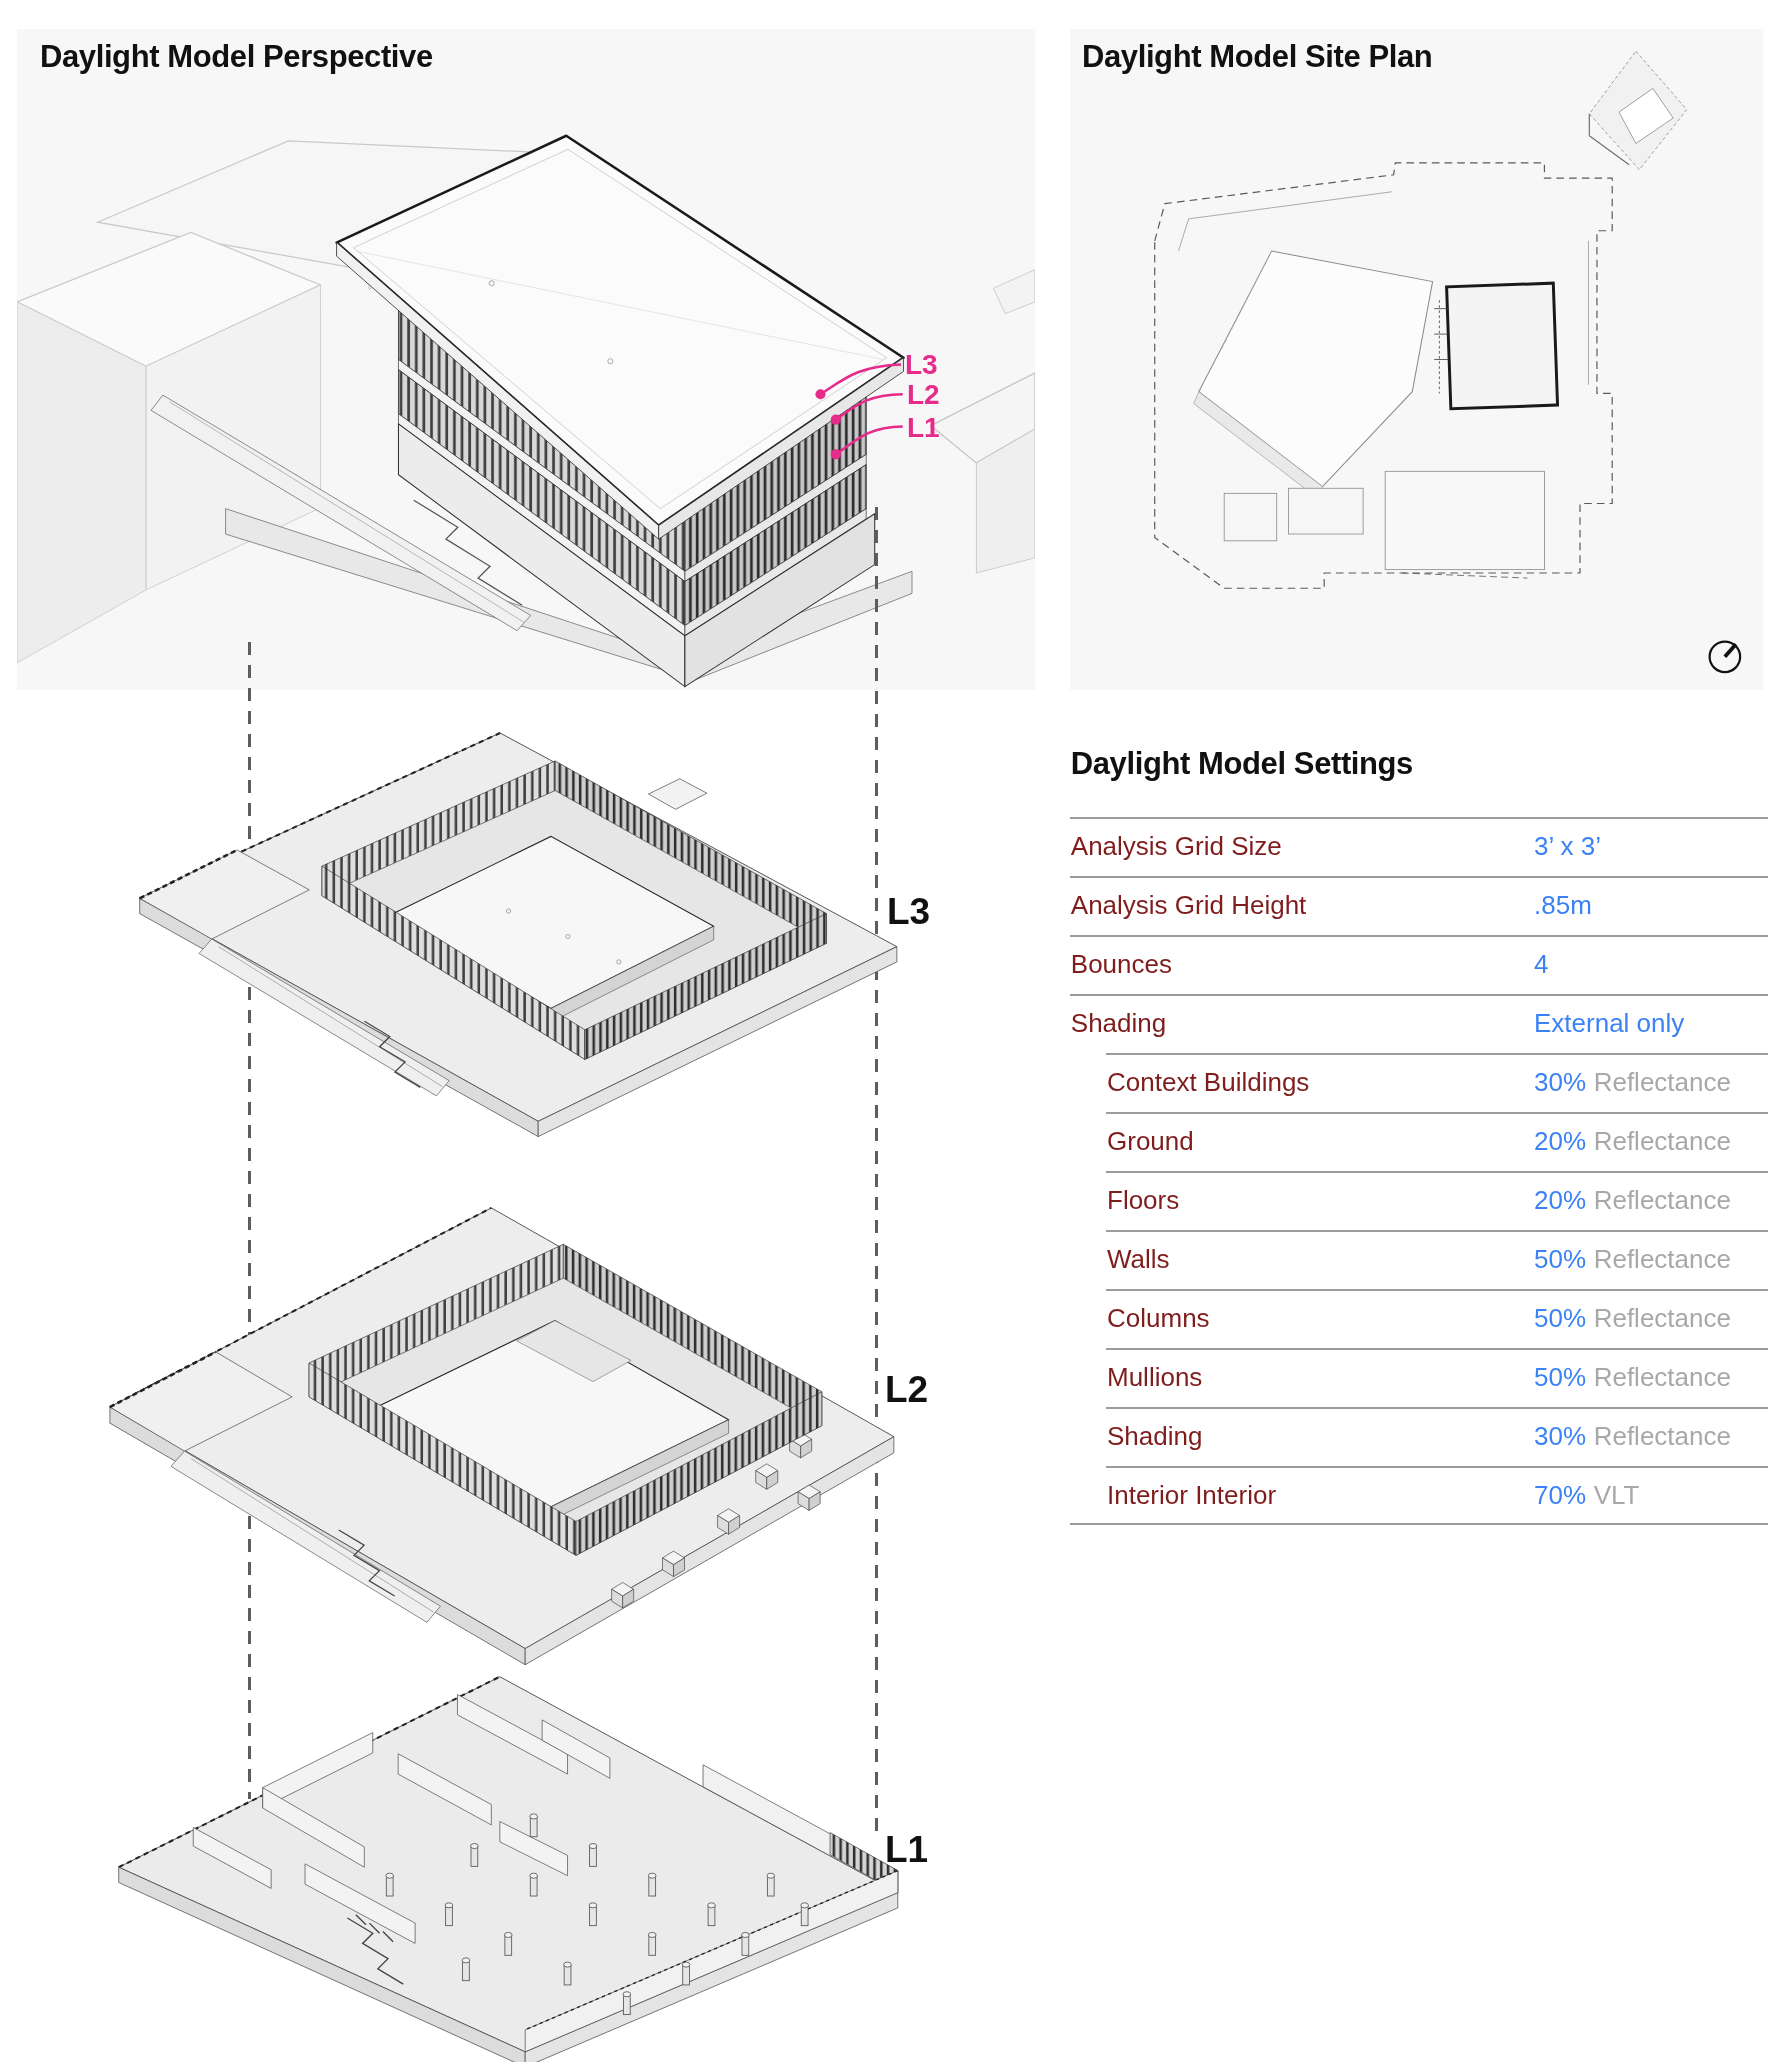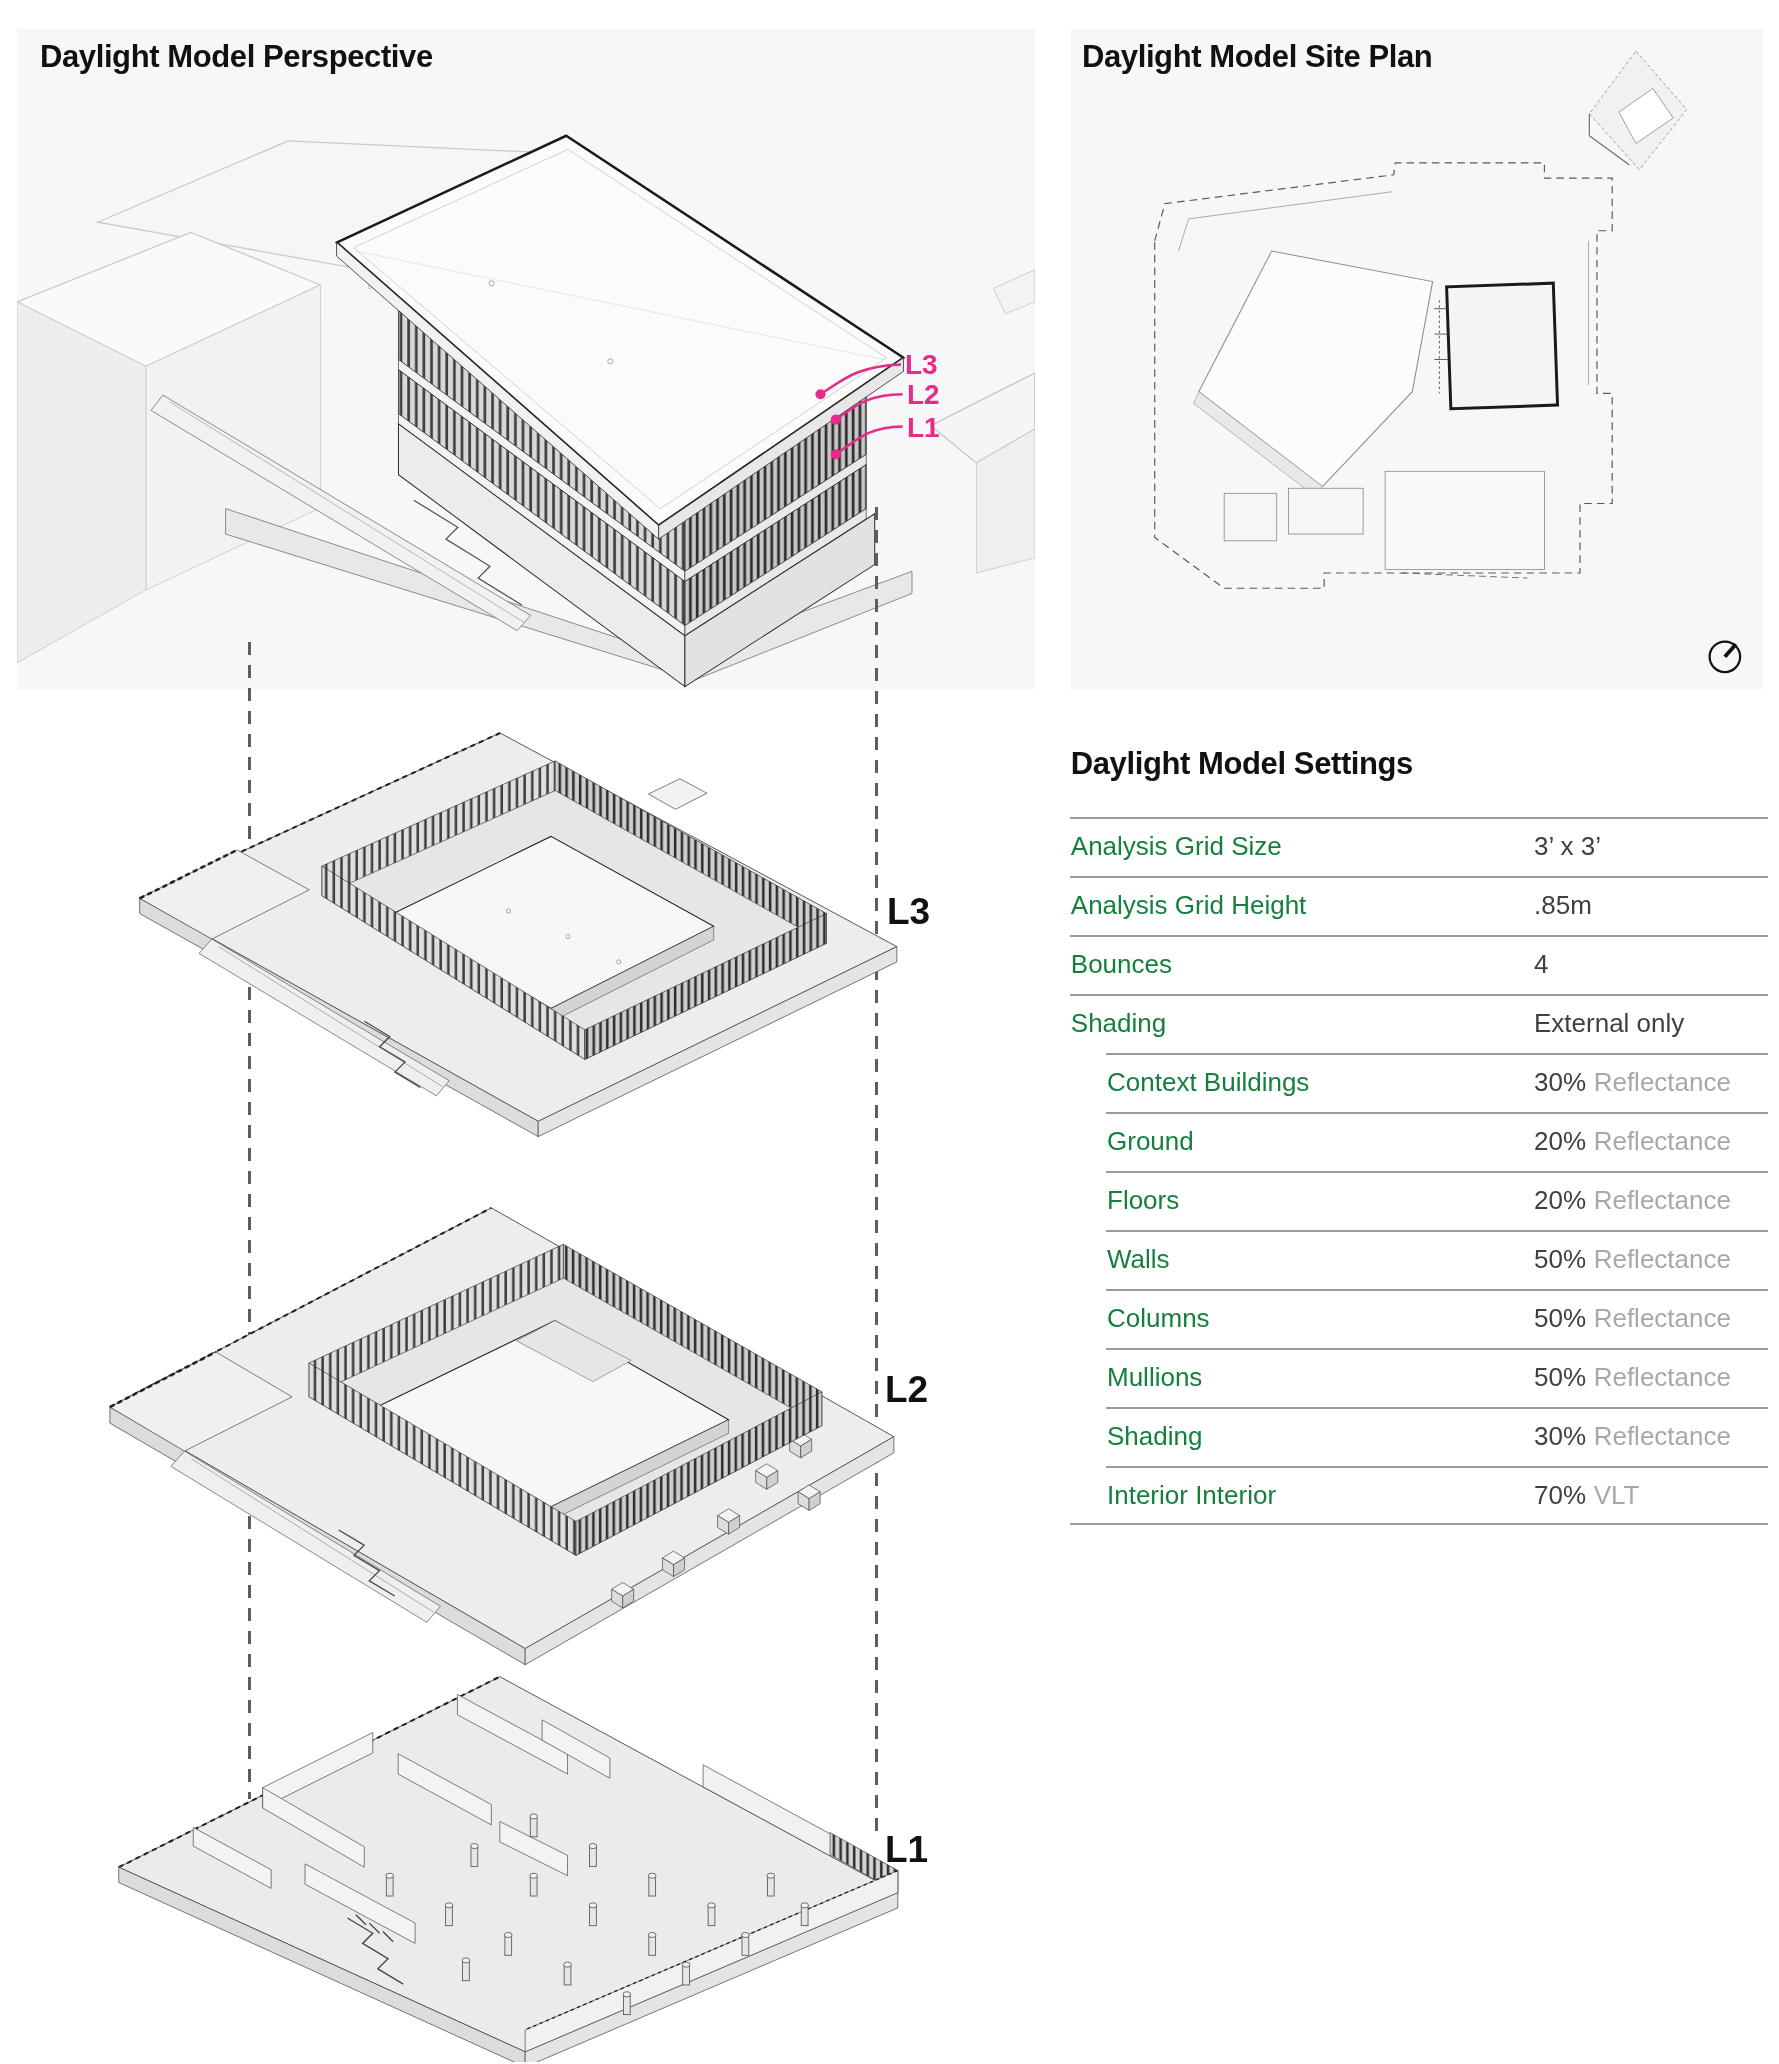--- a/index.html
+++ b/index.html
@@ -38,24 +38,24 @@
   #ll-l2{left:885px;top:1371px;}
   #ll-l1{left:885px;top:1831px;}
 
   
   #settings{position:absolute;left:1070px;top:746px;width:698px;z-index:4;}
   #settings-title{font-size:31px;font-weight:700;color:#111;letter-spacing:-0.4px;margin:0 0 0 0.8px;}
   #settings-table{position:absolute;left:0;top:71px;width:698px;}
   .srow{position:relative;height:59px;line-height:59px;font-size:26px;}
   .srow .rule{position:absolute;left:0;top:0;right:0;height:1.7px;background:#9c9c9c;}
   .srow.indent .rule{left:36px;}
-  .srow .rlabel{position:absolute;left:0.8px;color:#15803d;text-align:center;}
+  .srow .rlabel{position:absolute;left:0.8px;color:#7f1d1d;text-align:center;}
   .srow.indent .rlabel{left:37px;}
   .srow .rvalue{position:absolute;left:464px;white-space:nowrap;}
-  .srow .vnum{color:#404040;}
+  .srow .vnum{color:#3b82f6;}
   .srow .vunit{color:#a8a8a8;margin-left:7.6px;}
   .srow .vunit:empty{margin-left:0;}
   #settings-table::after{content:"";position:absolute;left:0;bottom:0;width:698px;height:1.7px;background:#9c9c9c;}
 </style>
 </head>
 <body>
 
 <div id="sheet">
 
   <div class="dashline" id="dash-left"></div>

